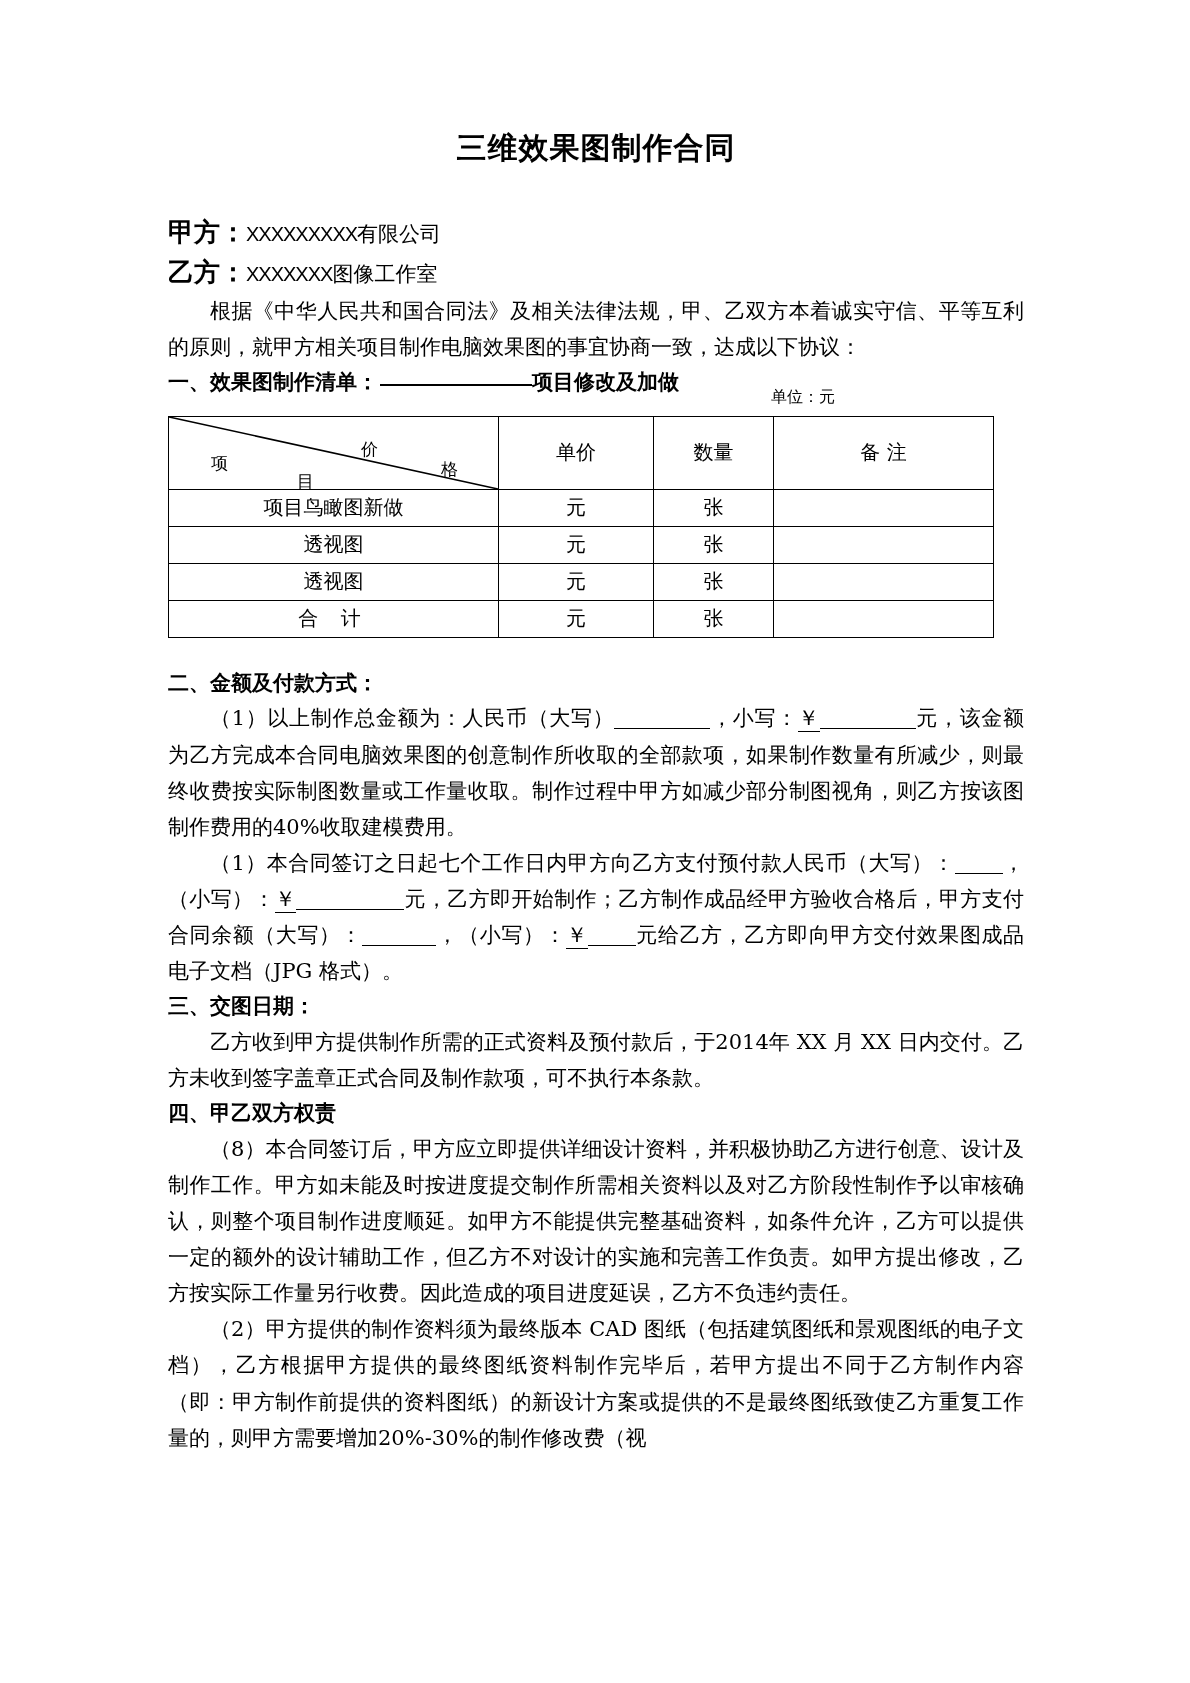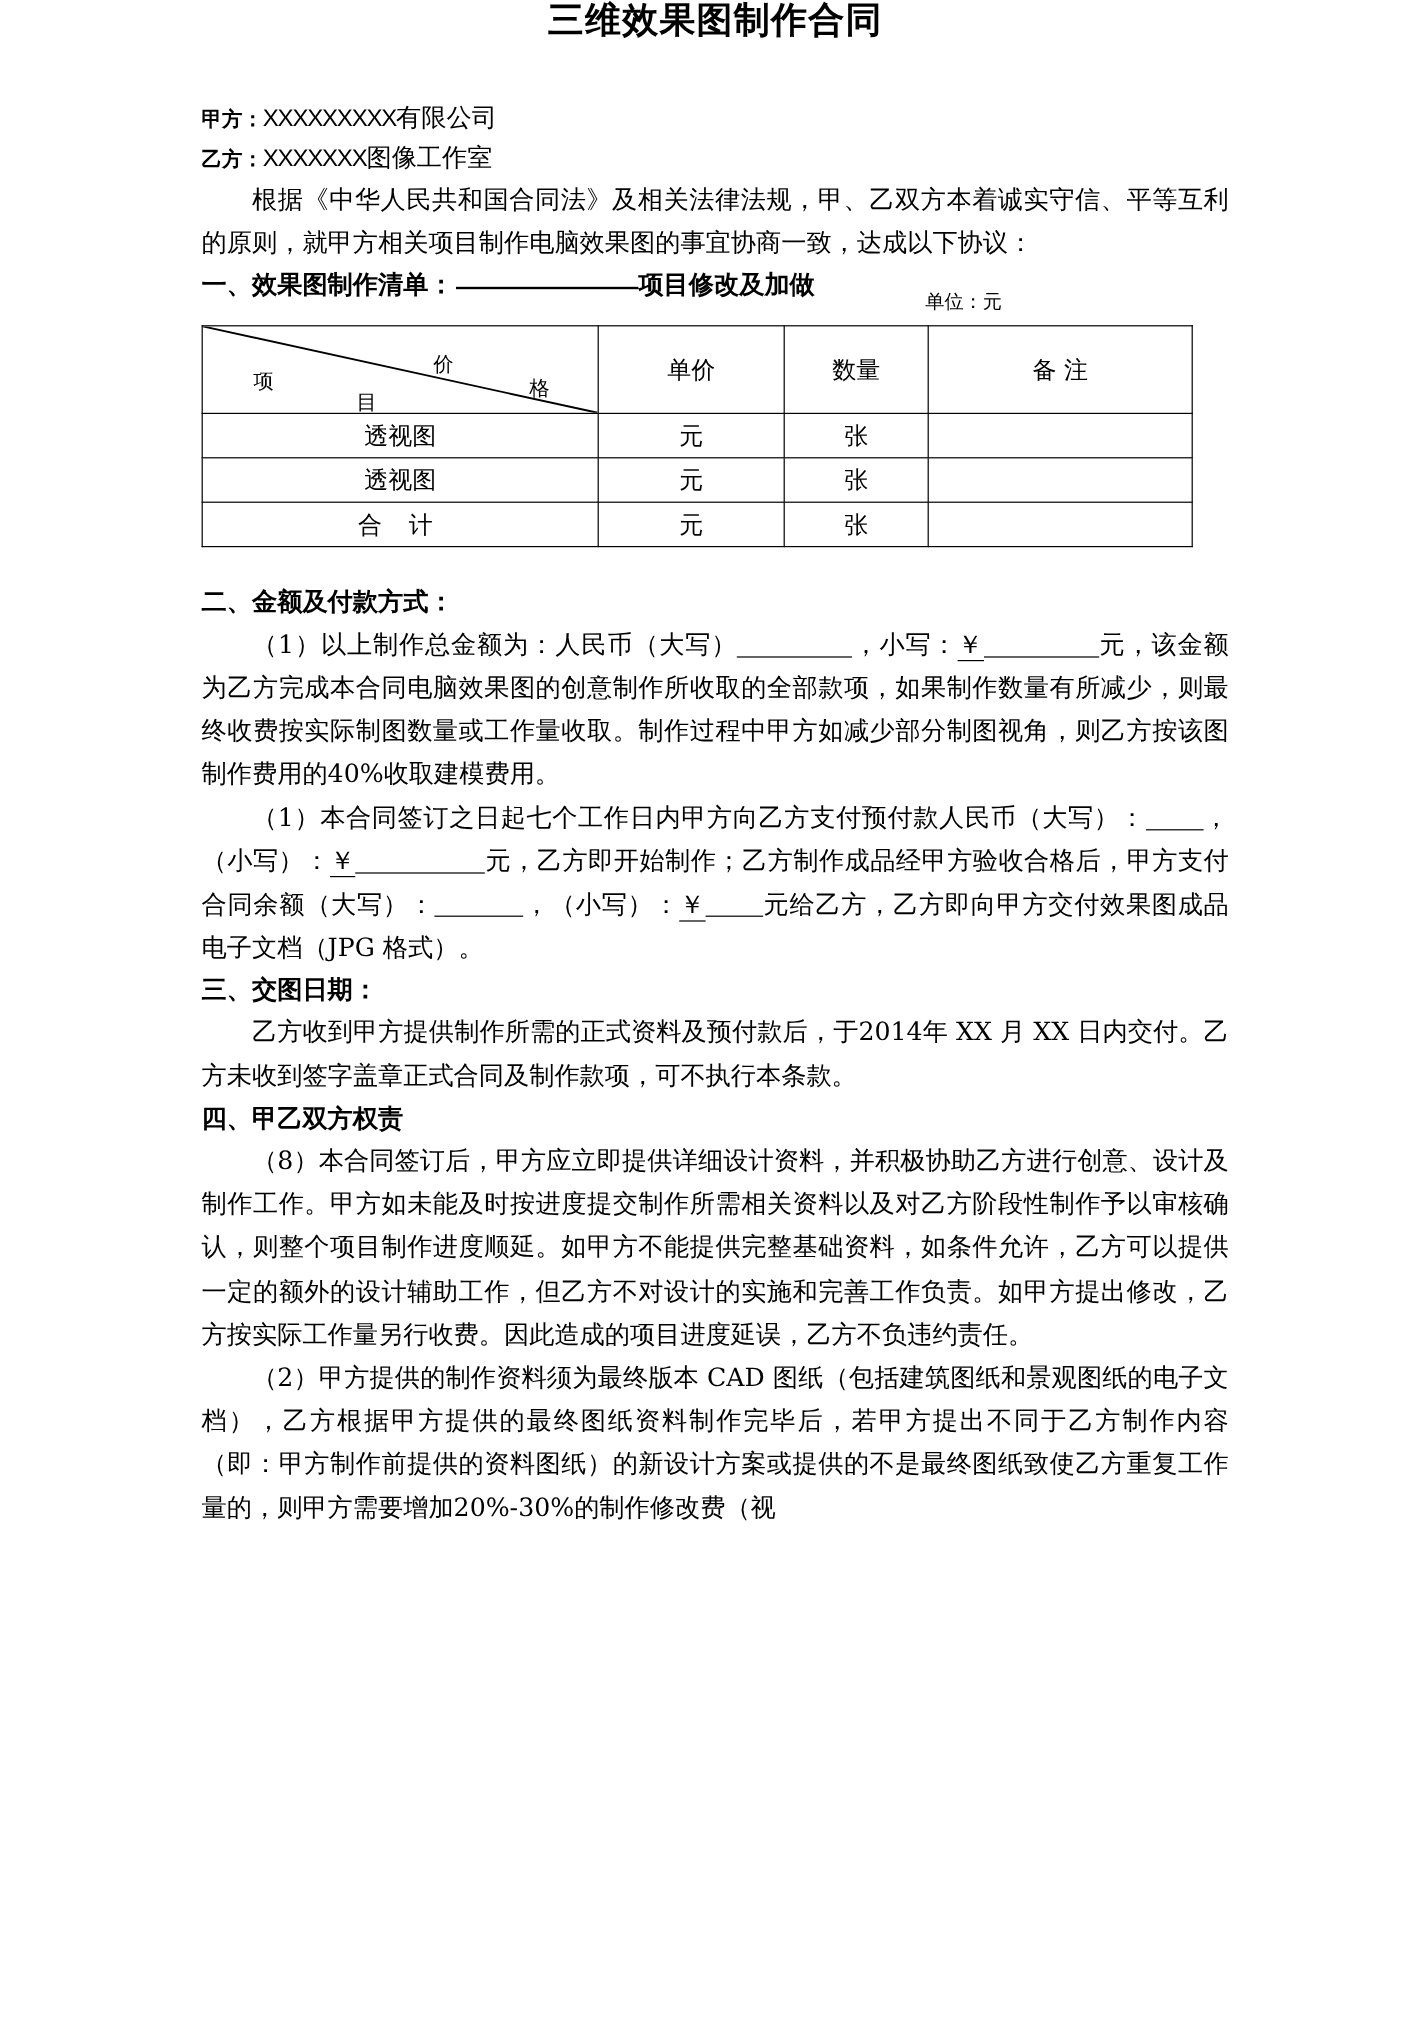--- a/index.html
+++ b/index.html
@@ -29,36 +29,37 @@
   }
 
   
   .doc-title {
     text-align: center;
     font-family: "DejaVu Sans", "Liberation Sans", sans-serif;
     font-weight: bold;
     font-size: 30px;
     letter-spacing: 1px;
     margin: 0;
+    padding-top: 130px;
     line-height: 1.2;
   }
 
   
   .party-block {
     margin-top: 46px;
   }
   .party-line {
     font-size: 21px;
     line-height: 1.55;
     white-space: nowrap;
   }
   .party-label {
     font-family: "DejaVu Sans", "Liberation Sans", sans-serif;
     font-weight: bold;
-    font-size: 17px;
+    font-size: 26px;
   }
   .party-x {
     font-family: Liberation Sans, sans-serif;
     font-size: 20px;
     letter-spacing: -1px;
   }
   .party-rest {
     font-size: 21px;
   }
 
@@ -213,20 +214,26 @@
             <span class="lbl lbl-xiang">项</span>
             <span class="lbl lbl-mu">目</span>
             <span class="lbl lbl-jia">价</span>
             <span class="lbl lbl-ge">格</span>
           </td>
           <td class="hdr-cell hdr-text">单价</td>
           <td class="hdr-cell hdr-text">数量</td>
           <td class="hdr-cell hdr-text">备    注</td>
         </tr>
         <tr>
+          <td>项目鸟瞰图新做</td>
+          <td>元</td>
+          <td>张</td>
+          <td></td>
+        </tr>
+        <tr>
           <td>透视图</td>
           <td>元</td>
           <td>张</td>
           <td></td>
         </tr>
         <tr>
           <td>透视图</td>
           <td>元</td>
           <td>张</td>
           <td></td>

